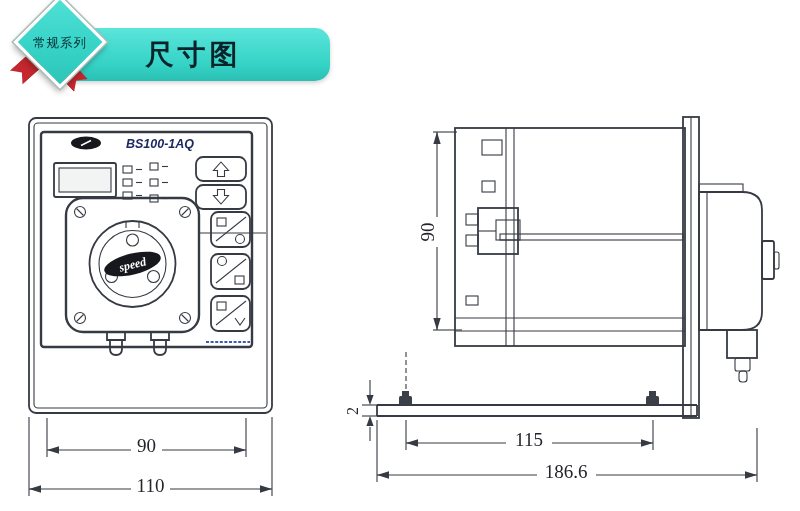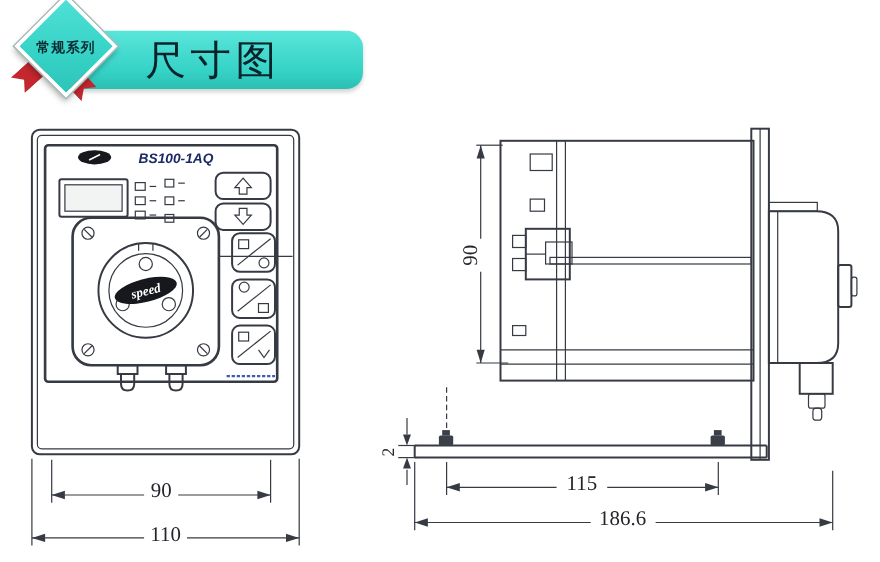--- a/index.html
+++ b/index.html
@@ -8,39 +8,39 @@
   .stage { position:relative; width:800px; height:511px; background:#fff; overflow:hidden; }
 
   
   .title-bar {
     position:absolute; left:57px; top:28px; width:273px; height:53px;
     background:linear-gradient(180deg,#5ae5da 0%, var(--accent-teal,#35d2c6) 70%, #2bbfb3 100%);
     border-radius:15px; z-index:1;
     display:flex; align-items:center; justify-content:center;
     box-shadow:0 2px 4px rgba(0,0,0,.18);
   }
-  .title-text { font-size:37px; font-weight:400; color:#07242b; letter-spacing:4px; }
+  .title-text { font-size:28px; font-weight:700; color:#07242b; letter-spacing:4px; }
 
   
   .badge { position:absolute; left:6px; top:0; width:110px; height:100px; z-index:2; }
   .ribbon-tail { position:absolute; background:var(--ribbon-red,#c4272e); box-shadow:0 1px 2px rgba(0,0,0,.35); }
   .tail-left  { left:4px;  top:52px; width:48px; height:19px; transform:rotate(-42deg);
                 clip-path:polygon(16% 50%, 0 0, 100% 0, 100% 100%, 0 100%); }
   .tail-right { left:38px; top:60px; width:44px; height:19px; transform:rotate(47deg);
                 clip-path:polygon(0 0, 100% 0, 84% 50%, 100% 100%, 0 100%); }
   .diamond {
     position:absolute; left:21px; top:9px; width:66px; height:66px;
     transform:rotate(45deg);
     background:linear-gradient(135deg,#4fe0d5 0%, var(--accent-teal,#35d2c6) 60%, #2fc4b8 100%);
     border:3px solid #ffffff;
     box-shadow:0 0 0 1.5px #a9bcbc, 2px 3px 6px rgba(0,0,0,.35);
   }
   .badge-label {
     position:absolute; left:0; top:35px; width:108px; text-align:center;
-    font-size:12.5px; font-weight:700; color:#0b2b33; letter-spacing:1px;
+    font-size:12.5px; font-weight:400; color:#0b2b33; letter-spacing:1px;
   }
 
   
   svg.drawing { position:absolute; left:0; top:100px; stroke:var(--line-color,#363a43); fill:none; stroke-width:1.5; }
   .mw     { stroke-width:1.8; }
   .panelw { stroke-width:2.4; }
   .thin   { stroke-width:1.1; }
   .arr      { fill:var(--line-color,#363a43); stroke:none; }
   .darkfill { fill:#16181d; stroke:none; }
   .boltfill { fill:#3b3f48; stroke:none; }

